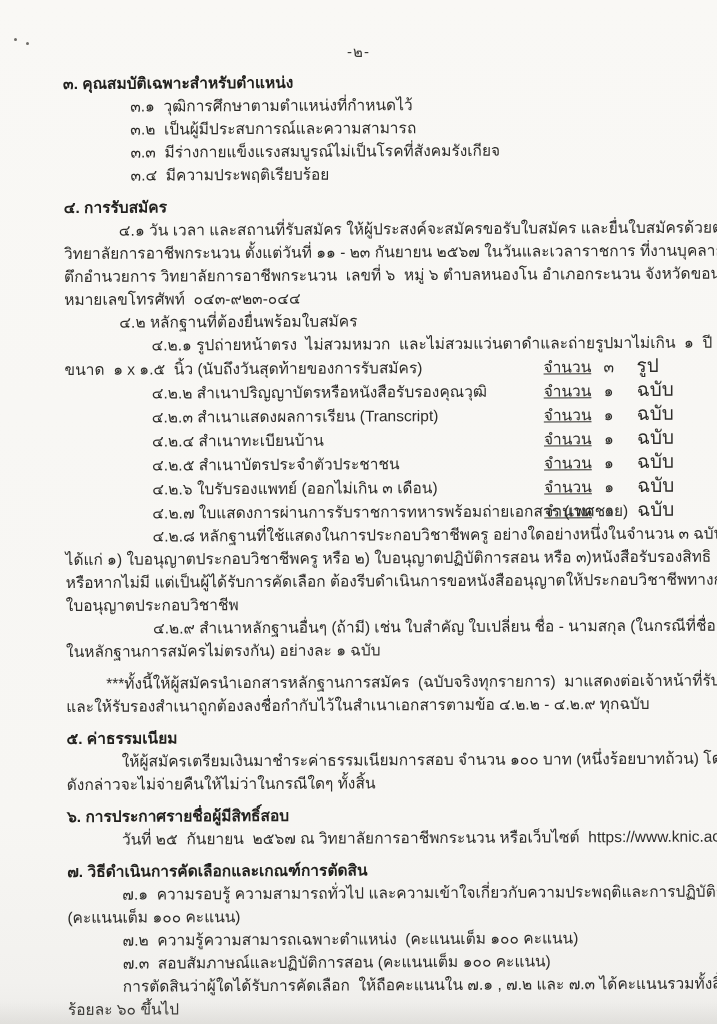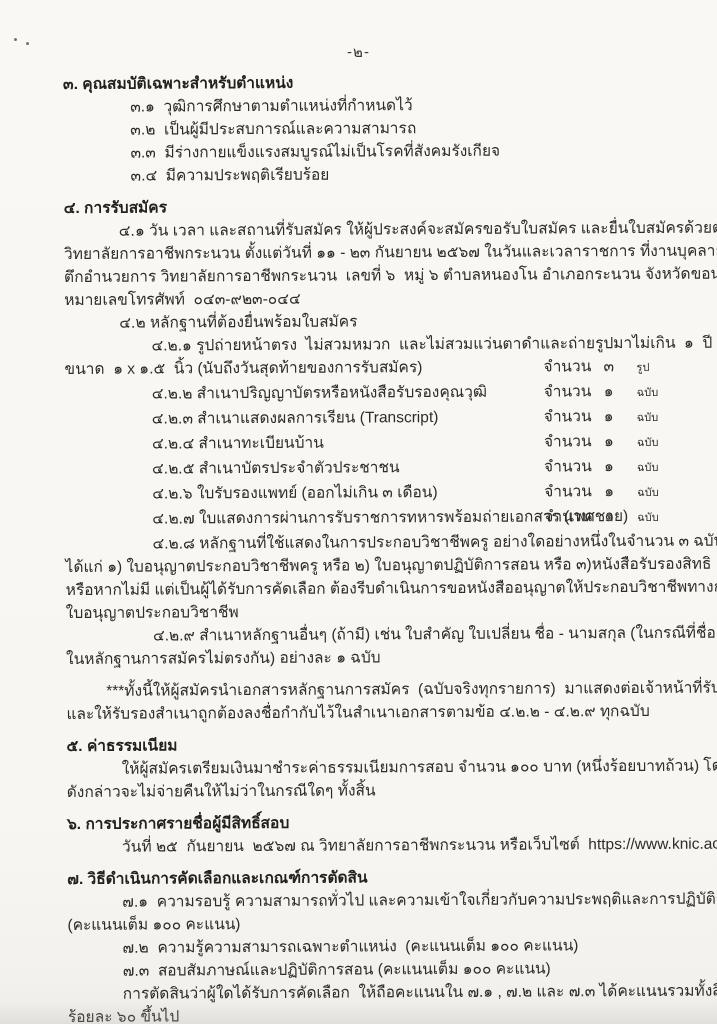--- a/index.html
+++ b/index.html
@@ -29,23 +29,23 @@
     white-space:pre; color:#2e2d2a;
   }
   .h { font-weight:bold; color:#22211e; }
   .gap { margin-top:9px; }
   .ind-item { padding-left:67px; }
   .ind-p    { padding-left:55px; }
   .ind-doc  { padding-left:87px; }
   .ind-note { padding-left:40px; }
   .docrow { display:flex; align-items:baseline; }
   .doc-text { flex:1 1 auto; min-width:0; font-size:15.5px; line-height:23px; white-space:pre; }
-  .qty-label { flex:0 0 60px; font-size:15.5px; line-height:23px; }
+  .qty-label { flex:0 0 60px; font-size:15.5px; line-height:23px;text-decoration:underline; }
   .qty-num   { flex:0 0 33px; font-size:15.5px; line-height:23px; }
-  .qty-unit  { flex:0 0 68px; font-size:11px; line-height:23px; }
+  .qty-unit  { flex:0 0 68px; font-size:19px; line-height:23px; }
   .scan-shade {
     position:absolute; left:0; right:0; bottom:0; height:22px;
     background:linear-gradient(180deg, rgba(190,188,184,0) 0%, rgba(190,188,184,.25) 100%);
     pointer-events:none;
   }
 </style>
 </head>
 <body>
 
 <div class="page">

